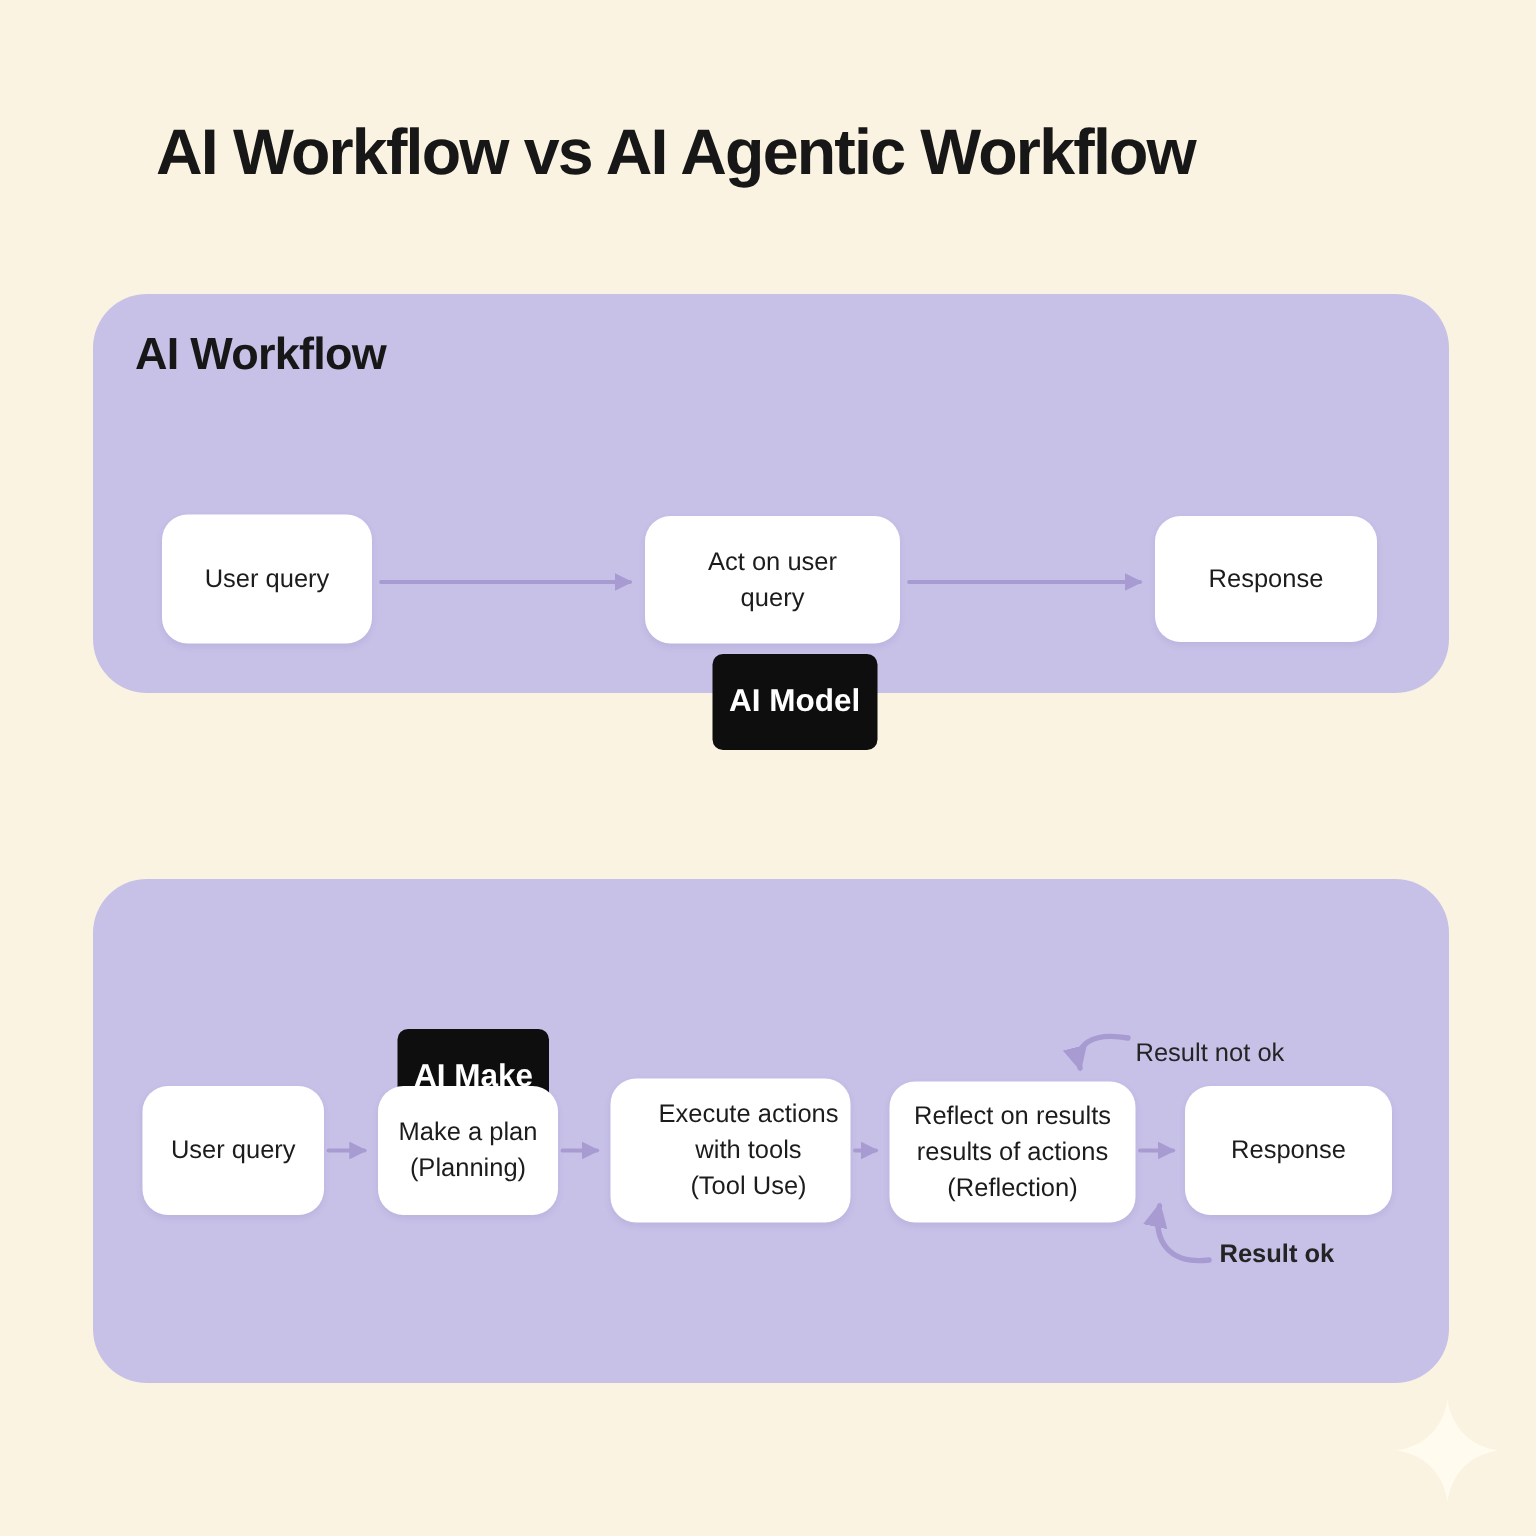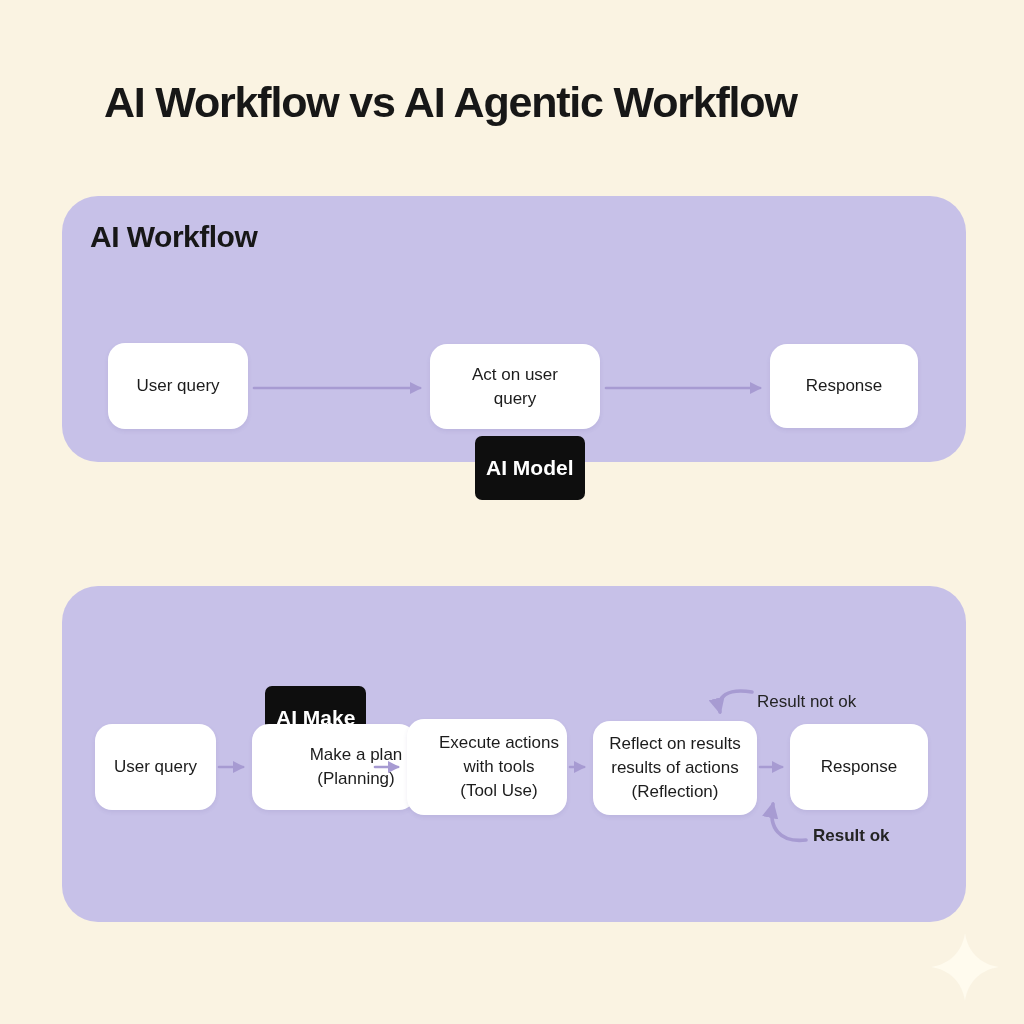--- a/index.html
+++ b/index.html
@@ -116,21 +116,21 @@
   </section>
 
   <section class="panel panel-agentic">
 
     <div class="badge" style="left:203px; top:100px;">AI Make</div>
 
     <div class="node" style="left:33px; top:138px; width:121px; height:86px;">
       <span class="node-label">User query</span>
     </div>
 
-    <div class="node" style="left:190px; top:138px; width:120px; height:86px;padding-left:44px;">
+    <div class="node" style="left:190px; top:138px; width:120px; height:86px;">
       <span class="node-label">Make a plan
 (Planning)</span>
     </div>
 
     <div class="node" style="left:345px; top:133px; width:160px; height:96px;justify-content:flex-end;">
       <span class="node-label">Execute actions
 with tools
 (Tool Use)</span>
     </div>
 

